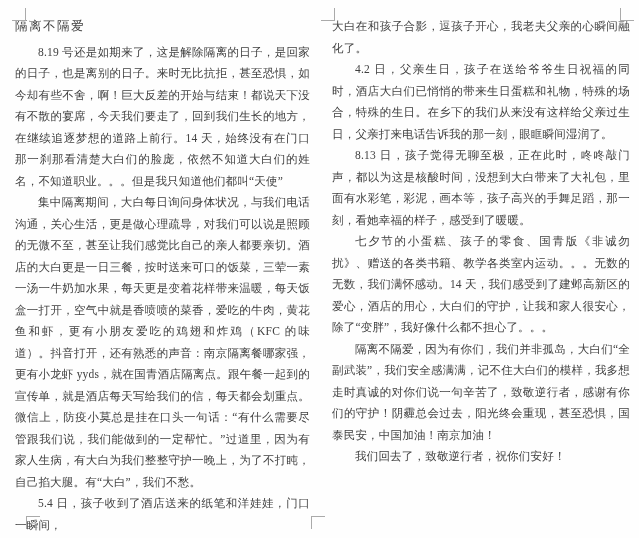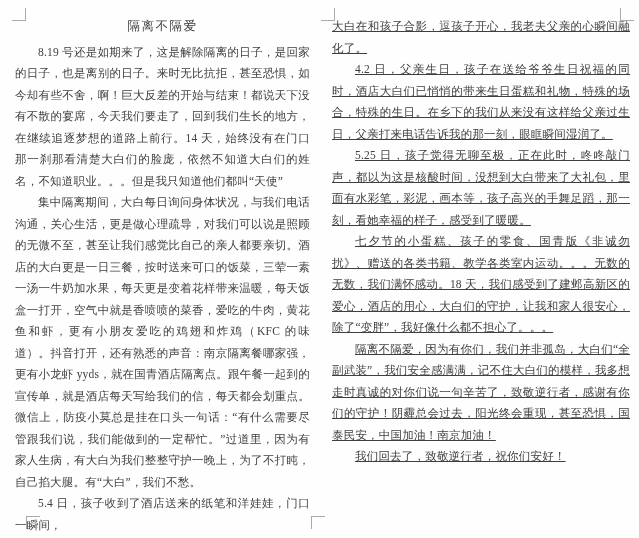--- a/index.html
+++ b/index.html
@@ -16,28 +16,27 @@
     inset: 0;
     display: flex;
   }
   .page {
     box-sizing: border-box;
     height: 538px;
     background: #fefefe;
     color: #3f3f3f;
   }
   .page.left  { width: 320px; padding: 16px 10px 0 15px; }
-  .page.right { width: 319px; padding: 16px 9px 0 12px; text-decoration: underline; }
+  .page.right { width: 319px; padding: 16px 9px 0 12px; }
 
   .doc-title {
     margin: 0 0 4px 0;
     font-size: 12.5px;
     line-height: 21.5px;
     font-weight: 400;
-    text-align: center;
     letter-spacing: 1.5px;
   }
   .para {
     margin: 0;
     font-size: 11.5px;
     line-height: 21.5px;
     text-align: justify;
     text-justify: inter-character;
     word-break: break-all;
     letter-spacing: 0.2px;
@@ -81,22 +80,22 @@
     <div class="page left">
       <h1 class="doc-title">隔离不隔爱</h1>
       <p class="para indent">8.19 号还是如期来了，这是解除隔离的日子，是回家的日子，也是离别的日子。来时无比抗拒，甚至恐惧，如今却有些不舍，啊！巨大反差的开始与结束！都说天下没有不散的宴席，今天我们要走了，回到我们生长的地方，在继续追逐梦想的道路上前行。14 天，始终没有在门口那一刹那看清楚大白们的脸庞，依然不知道大白们的姓名，不知道职业。。。但是我只知道他们都叫“天使”</p>
       <p class="para indent">集中隔离期间，大白每日询问身体状况，与我们电话沟通，关心生活，更是做心理疏导，对我们可以说是照顾的无微不至，甚至让我们感觉比自己的亲人都要亲切。酒店的大白更是一日三餐，按时送来可口的饭菜，三荤一素一汤一牛奶加水果，每天更是变着花样带来温暖，每天饭盒一打开，空气中就是香喷喷的菜香，爱吃的牛肉，黄花鱼和虾，更有小朋友爱吃的鸡翅和炸鸡（KFC 的味道）。抖音打开，还有熟悉的声音：南京隔离餐哪家强，更有小龙虾 yyds，就在国青酒店隔离点。跟午餐一起到的宣传单，就是酒店每天写给我们的信，每天都会划重点。微信上，防疫小莫总是挂在口头一句话：“有什么需要尽管跟我们说，我们能做到的一定帮忙。”过道里，因为有家人生病，有大白为我们整整守护一晚上，为了不打盹，自己掐大腿。有“大白”，我们不愁。</p>
       <p class="para indent">5.4 日，孩子收到了酒店送来的纸笔和洋娃娃，门口一瞬间，</p>
     </div>
 
     <div class="page right">
       <p class="para">大白在和孩子合影，逗孩子开心，我老夫父亲的心瞬间融化了。</p>
       <p class="para indent">4.2 日，父亲生日，孩子在送给爷爷生日祝福的同时，酒店大白们已悄悄的带来生日蛋糕和礼物，特殊的场合，特殊的生日。在乡下的我们从来没有这样给父亲过生日，父亲打来电话告诉我的那一刻，眼眶瞬间湿润了。</p>
-      <p class="para indent">5.25 日，孩子觉得无聊至极，正在此时，咚咚敲门声，都以为这是核酸时间，没想到大白带来了大礼包，里面有水彩笔，彩泥，画本等，孩子高兴的手舞足蹈，那一刻，看她幸福的样子，感受到了暖暖。</p>
-      <p class="para indent">七夕节的小蛋糕、孩子的零食、国青版《非诚勿扰》、赠送的各类书籍、教学各类室内运动。。。无数的无数，我们满怀感动。18 天，我们感受到了建邺高新区的爱心，酒店的用心，大白们的守护，让我和家人很安心，除了“变胖”，我好像什么都不担心了。。。</p>
+      <p class="para indent">8.13 日，孩子觉得无聊至极，正在此时，咚咚敲门声，都以为这是核酸时间，没想到大白带来了大礼包，里面有水彩笔，彩泥，画本等，孩子高兴的手舞足蹈，那一刻，看她幸福的样子，感受到了暖暖。</p>
+      <p class="para indent">七夕节的小蛋糕、孩子的零食、国青版《非诚勿扰》、赠送的各类书籍、教学各类室内运动。。。无数的无数，我们满怀感动。14 天，我们感受到了建邺高新区的爱心，酒店的用心，大白们的守护，让我和家人很安心，除了“变胖”，我好像什么都不担心了。。。</p>
       <p class="para indent">隔离不隔爱，因为有你们，我们并非孤岛，大白们“全副武装”，我们安全感满满，记不住大白们的模样，我多想走时真诚的对你们说一句辛苦了，致敬逆行者，感谢有你们的守护！阴霾总会过去，阳光终会重现，甚至恐惧，国泰民安，中国加油！南京加油！</p>
       <p class="para indent">我们回去了，致敬逆行者，祝你们安好！</p>
     </div>
 
   </div>
 
   <div class="corner tl-left"></div>
   <div class="corner tl-right"></div>
   <div class="corner tr-right"></div>
   <div class="corner bl-left"></div>

